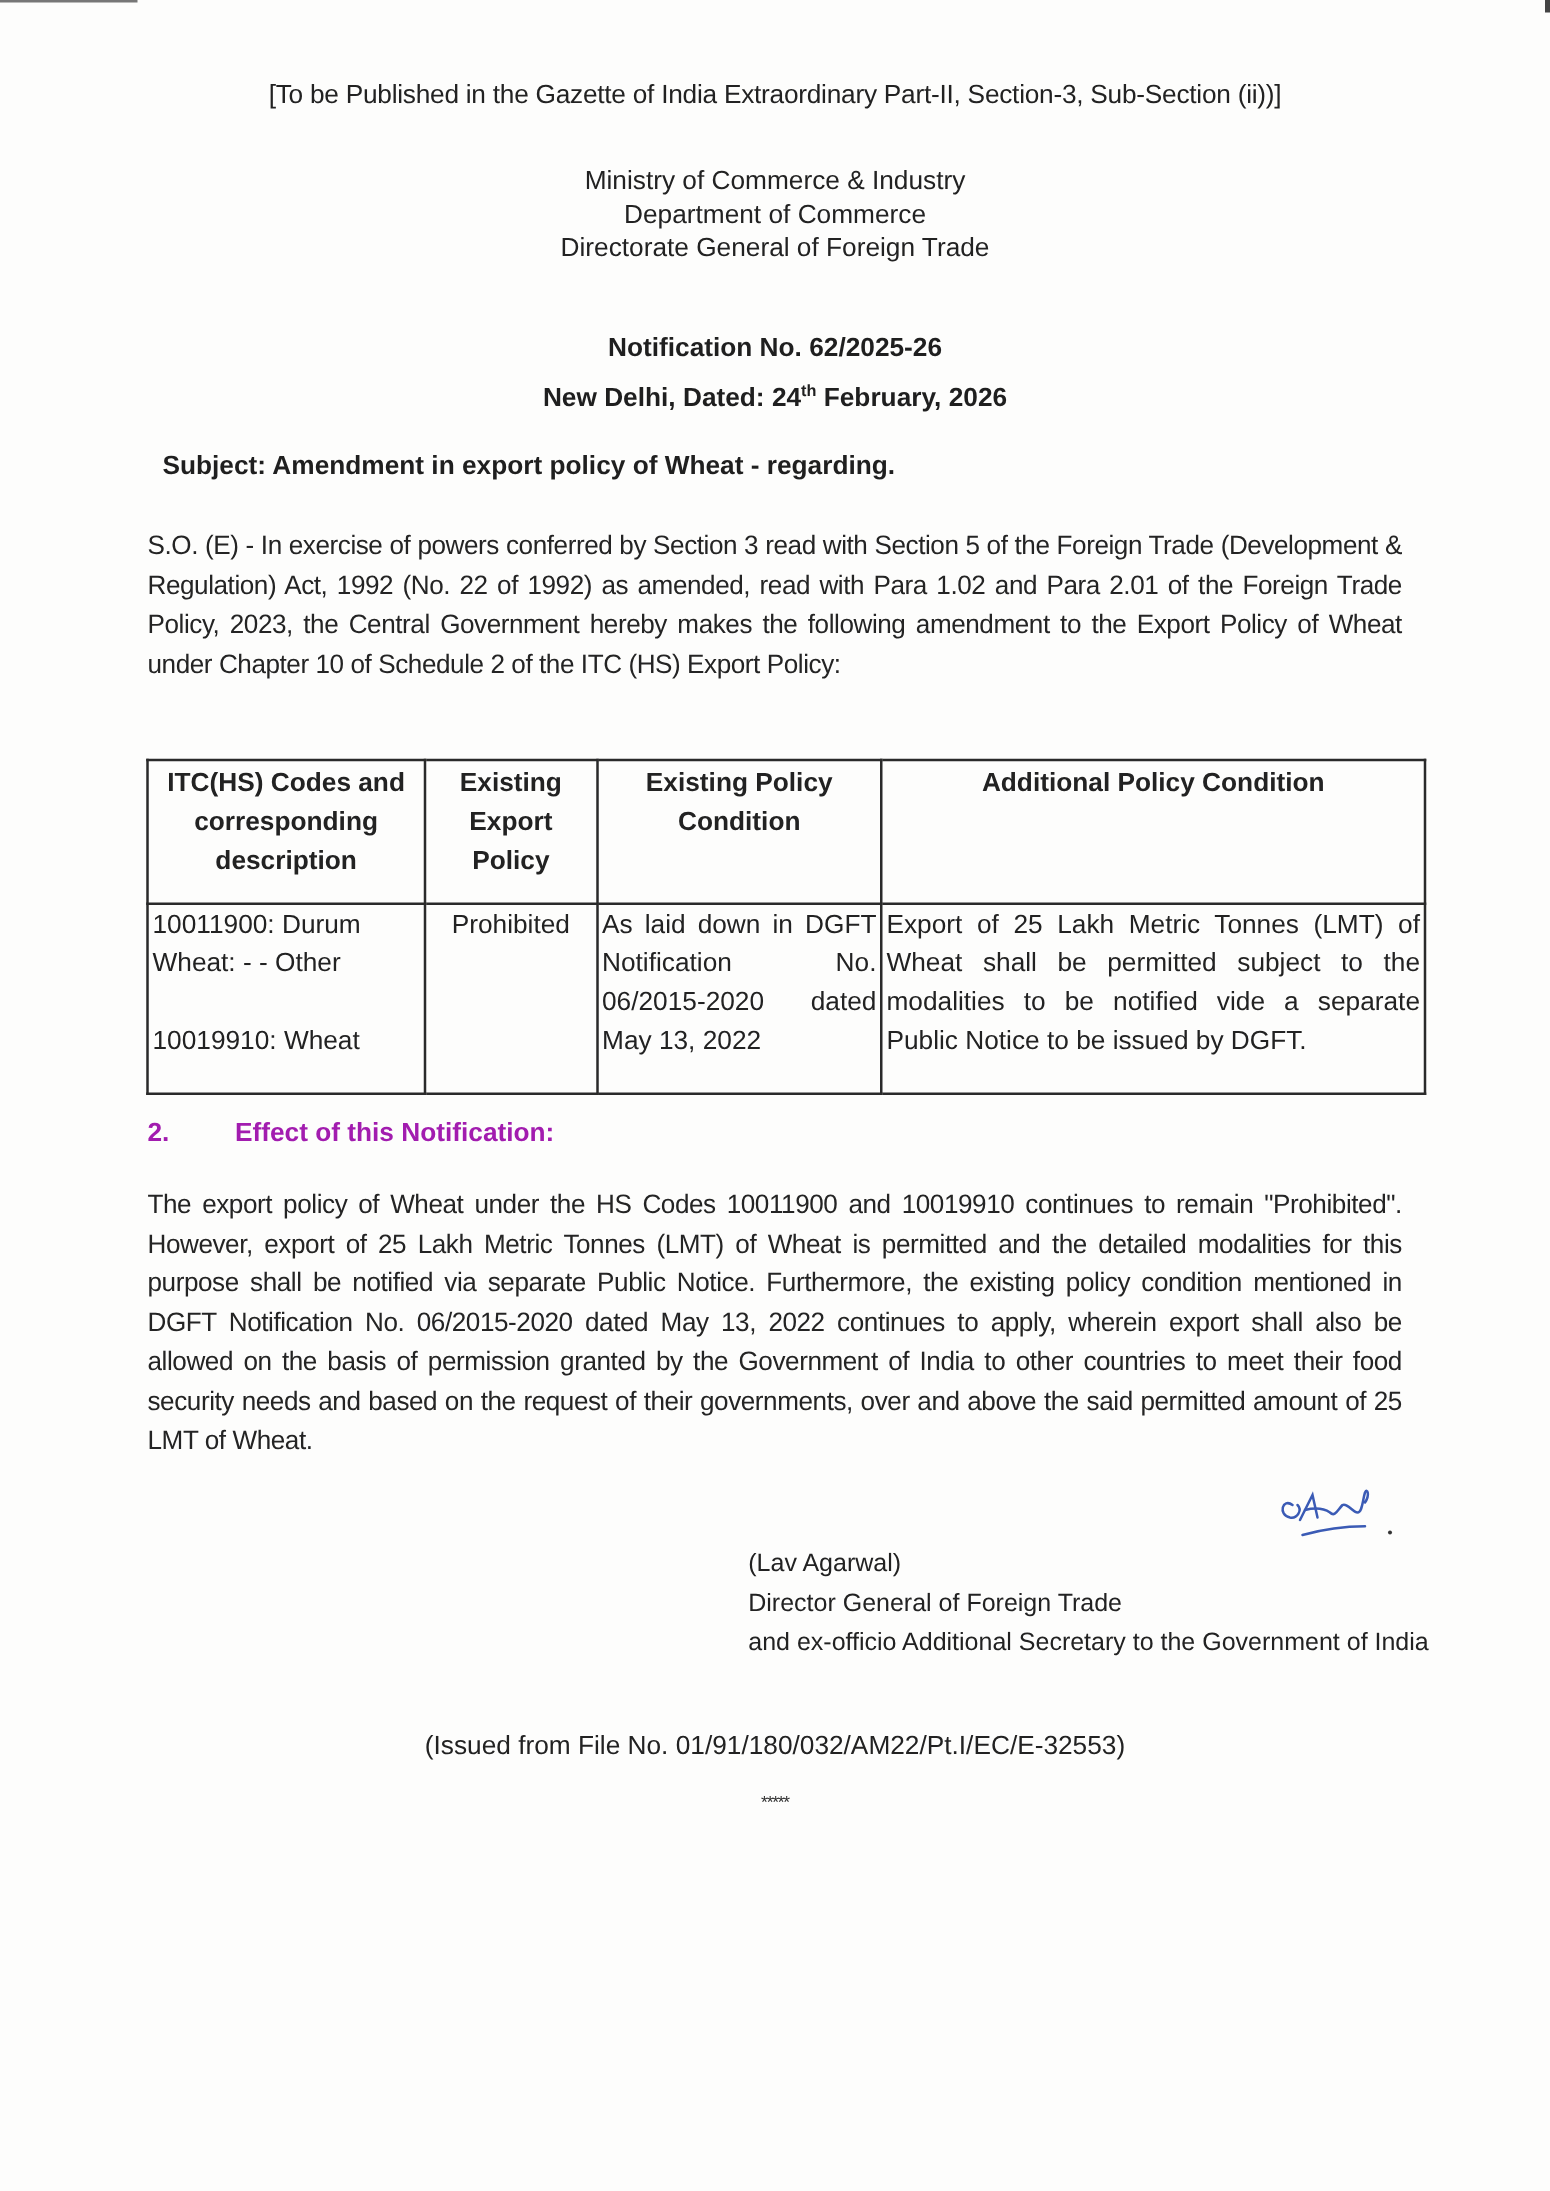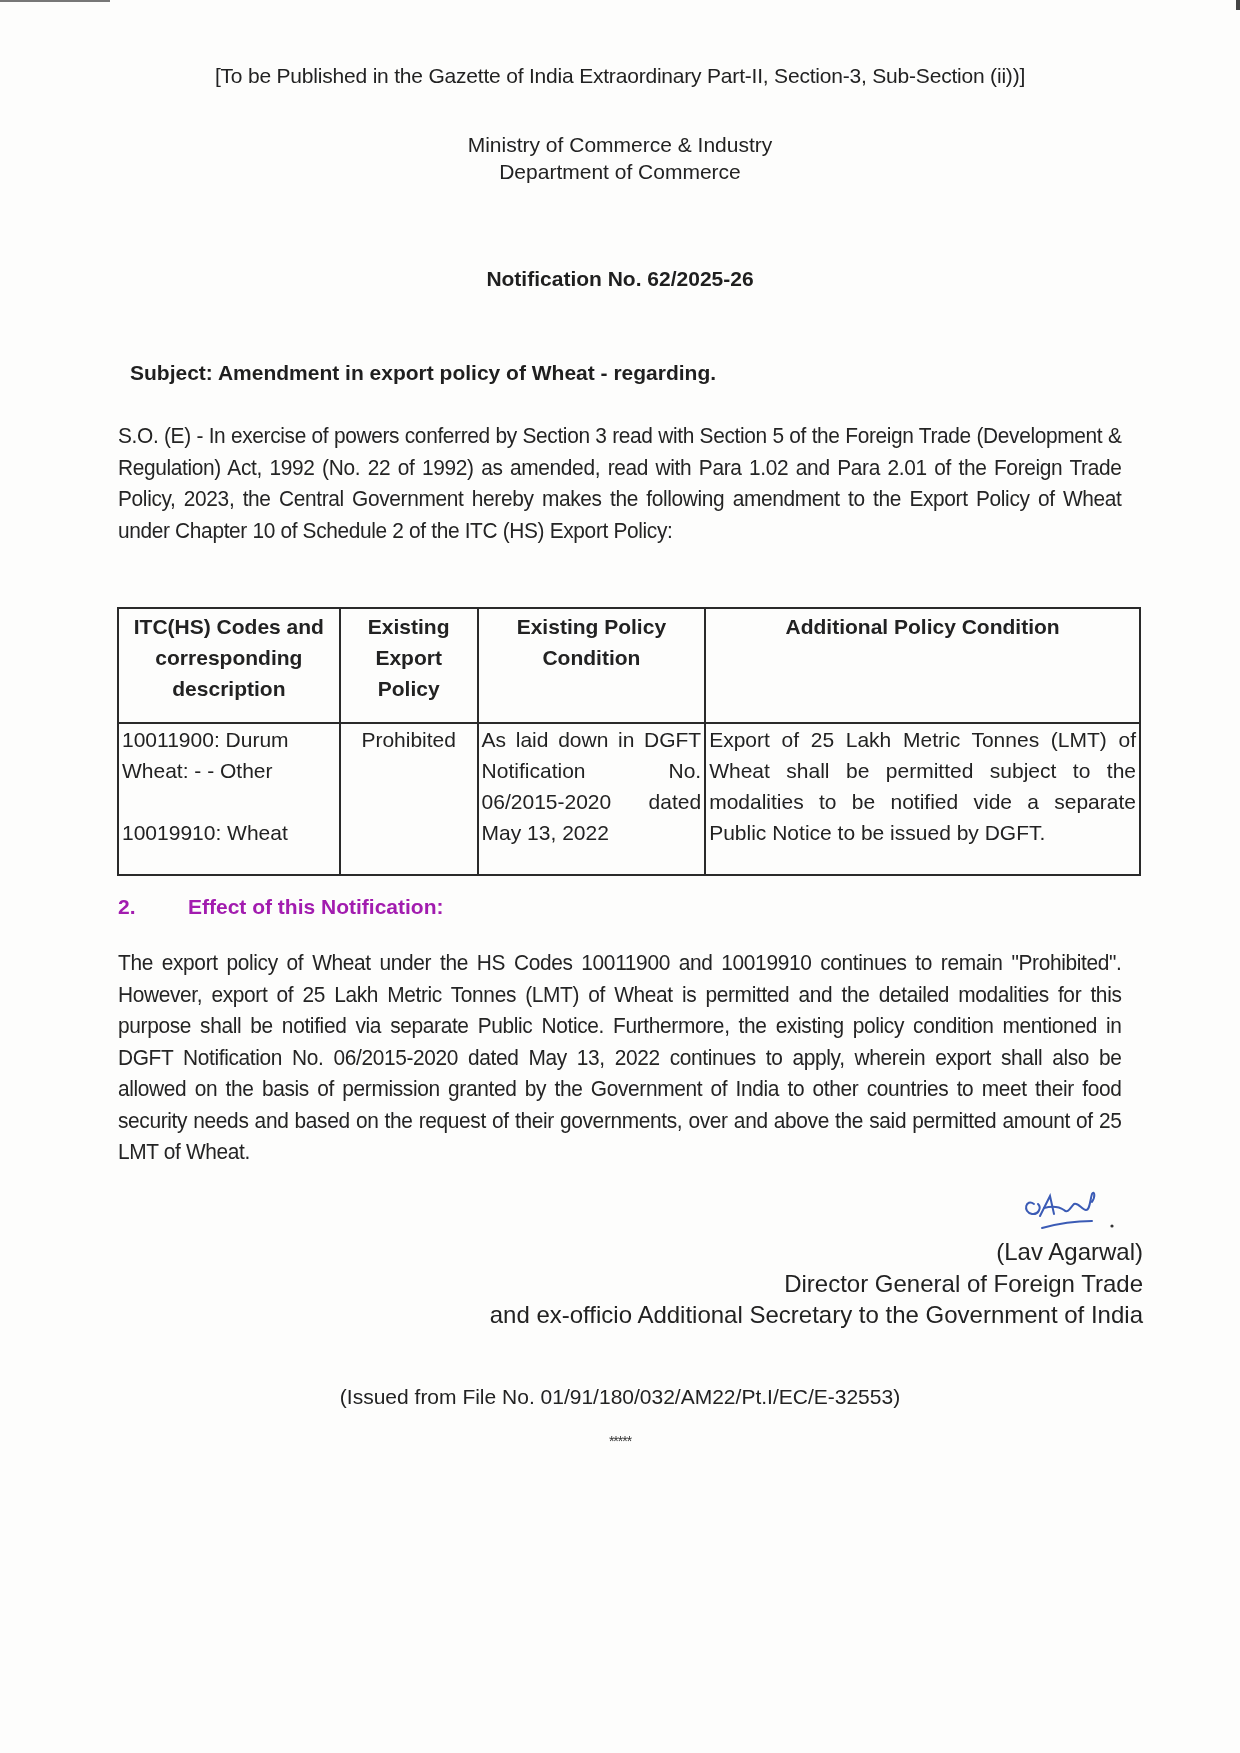--- a/index.html
+++ b/index.html
@@ -50,44 +50,46 @@
   th.vtop { vertical-align: top; }
   .section2 {
     position: absolute; top: 895px; left: 118px; font-size: 21px; font-weight: bold; color: #a21caf;
   }
   .section2 .num { display: inline-block; width: 70px; }
   .para.p2 { top: 948px; }
   .signature {
     position: absolute; top: 1188px; left: 1020px; width: 100px; height: 50px;
   }
   .sign-block {
-    position: absolute; top: 1236px; right: 97px; text-align: right; font-size: 24px; line-height: 31.5px; color: #222;
+    position: absolute; top: 1236px; right: 97px; text-align: left; font-size: 20px; line-height: 31.5px; color: #222;
   }
   .file-no {
     position: absolute; top: 1385px; left: 0; width: 1240px; text-align: center; font-size: 21px; color: #222;
   }
   .stars {
     position: absolute; top: 1433px; left: 0; width: 1240px; text-align: center; font-size: 14px; color: #333; letter-spacing: -1px;
   }
 </style>
 </head>
 <body>
 
 <div class="scan-edge-top"></div>
 <div class="scan-edge-right"></div>
 
 <div class="gazette">[To be Published in the Gazette of India Extraordinary Part-II, Section-3, Sub-Section (ii))]</div>
 
 <div class="header-block">
   <div>Ministry of Commerce &amp; Industry</div>
   <div>Department of Commerce</div>
+  <div>Directorate General of Foreign Trade</div>
 </div>
 
 <div class="notif">
   <div>Notification No. 62/2025-26</div>
+  <div><span>New Delhi, Dated: 24</span><sup>th</sup><span> February, 2026</span></div>
 </div>
 
 <div class="subject">Subject: Amendment in export policy of Wheat - regarding.</div>
 
 <div class="para p1">S.O. (E) - In exercise of powers conferred by Section 3 read with Section 5 of the Foreign Trade (Development &amp; Regulation) Act, 1992 (No. 22 of 1992) as amended, read with Para 1.02 and Para 2.01 of the Foreign Trade Policy, 2023, the Central Government hereby makes the following amendment to the Export Policy of Wheat under Chapter 10 of Schedule 2 of the ITC (HS) Export Policy:</div>
 
 <table class="policy">
   <colgroup>
       <col class="c1">
       <col class="c2">

